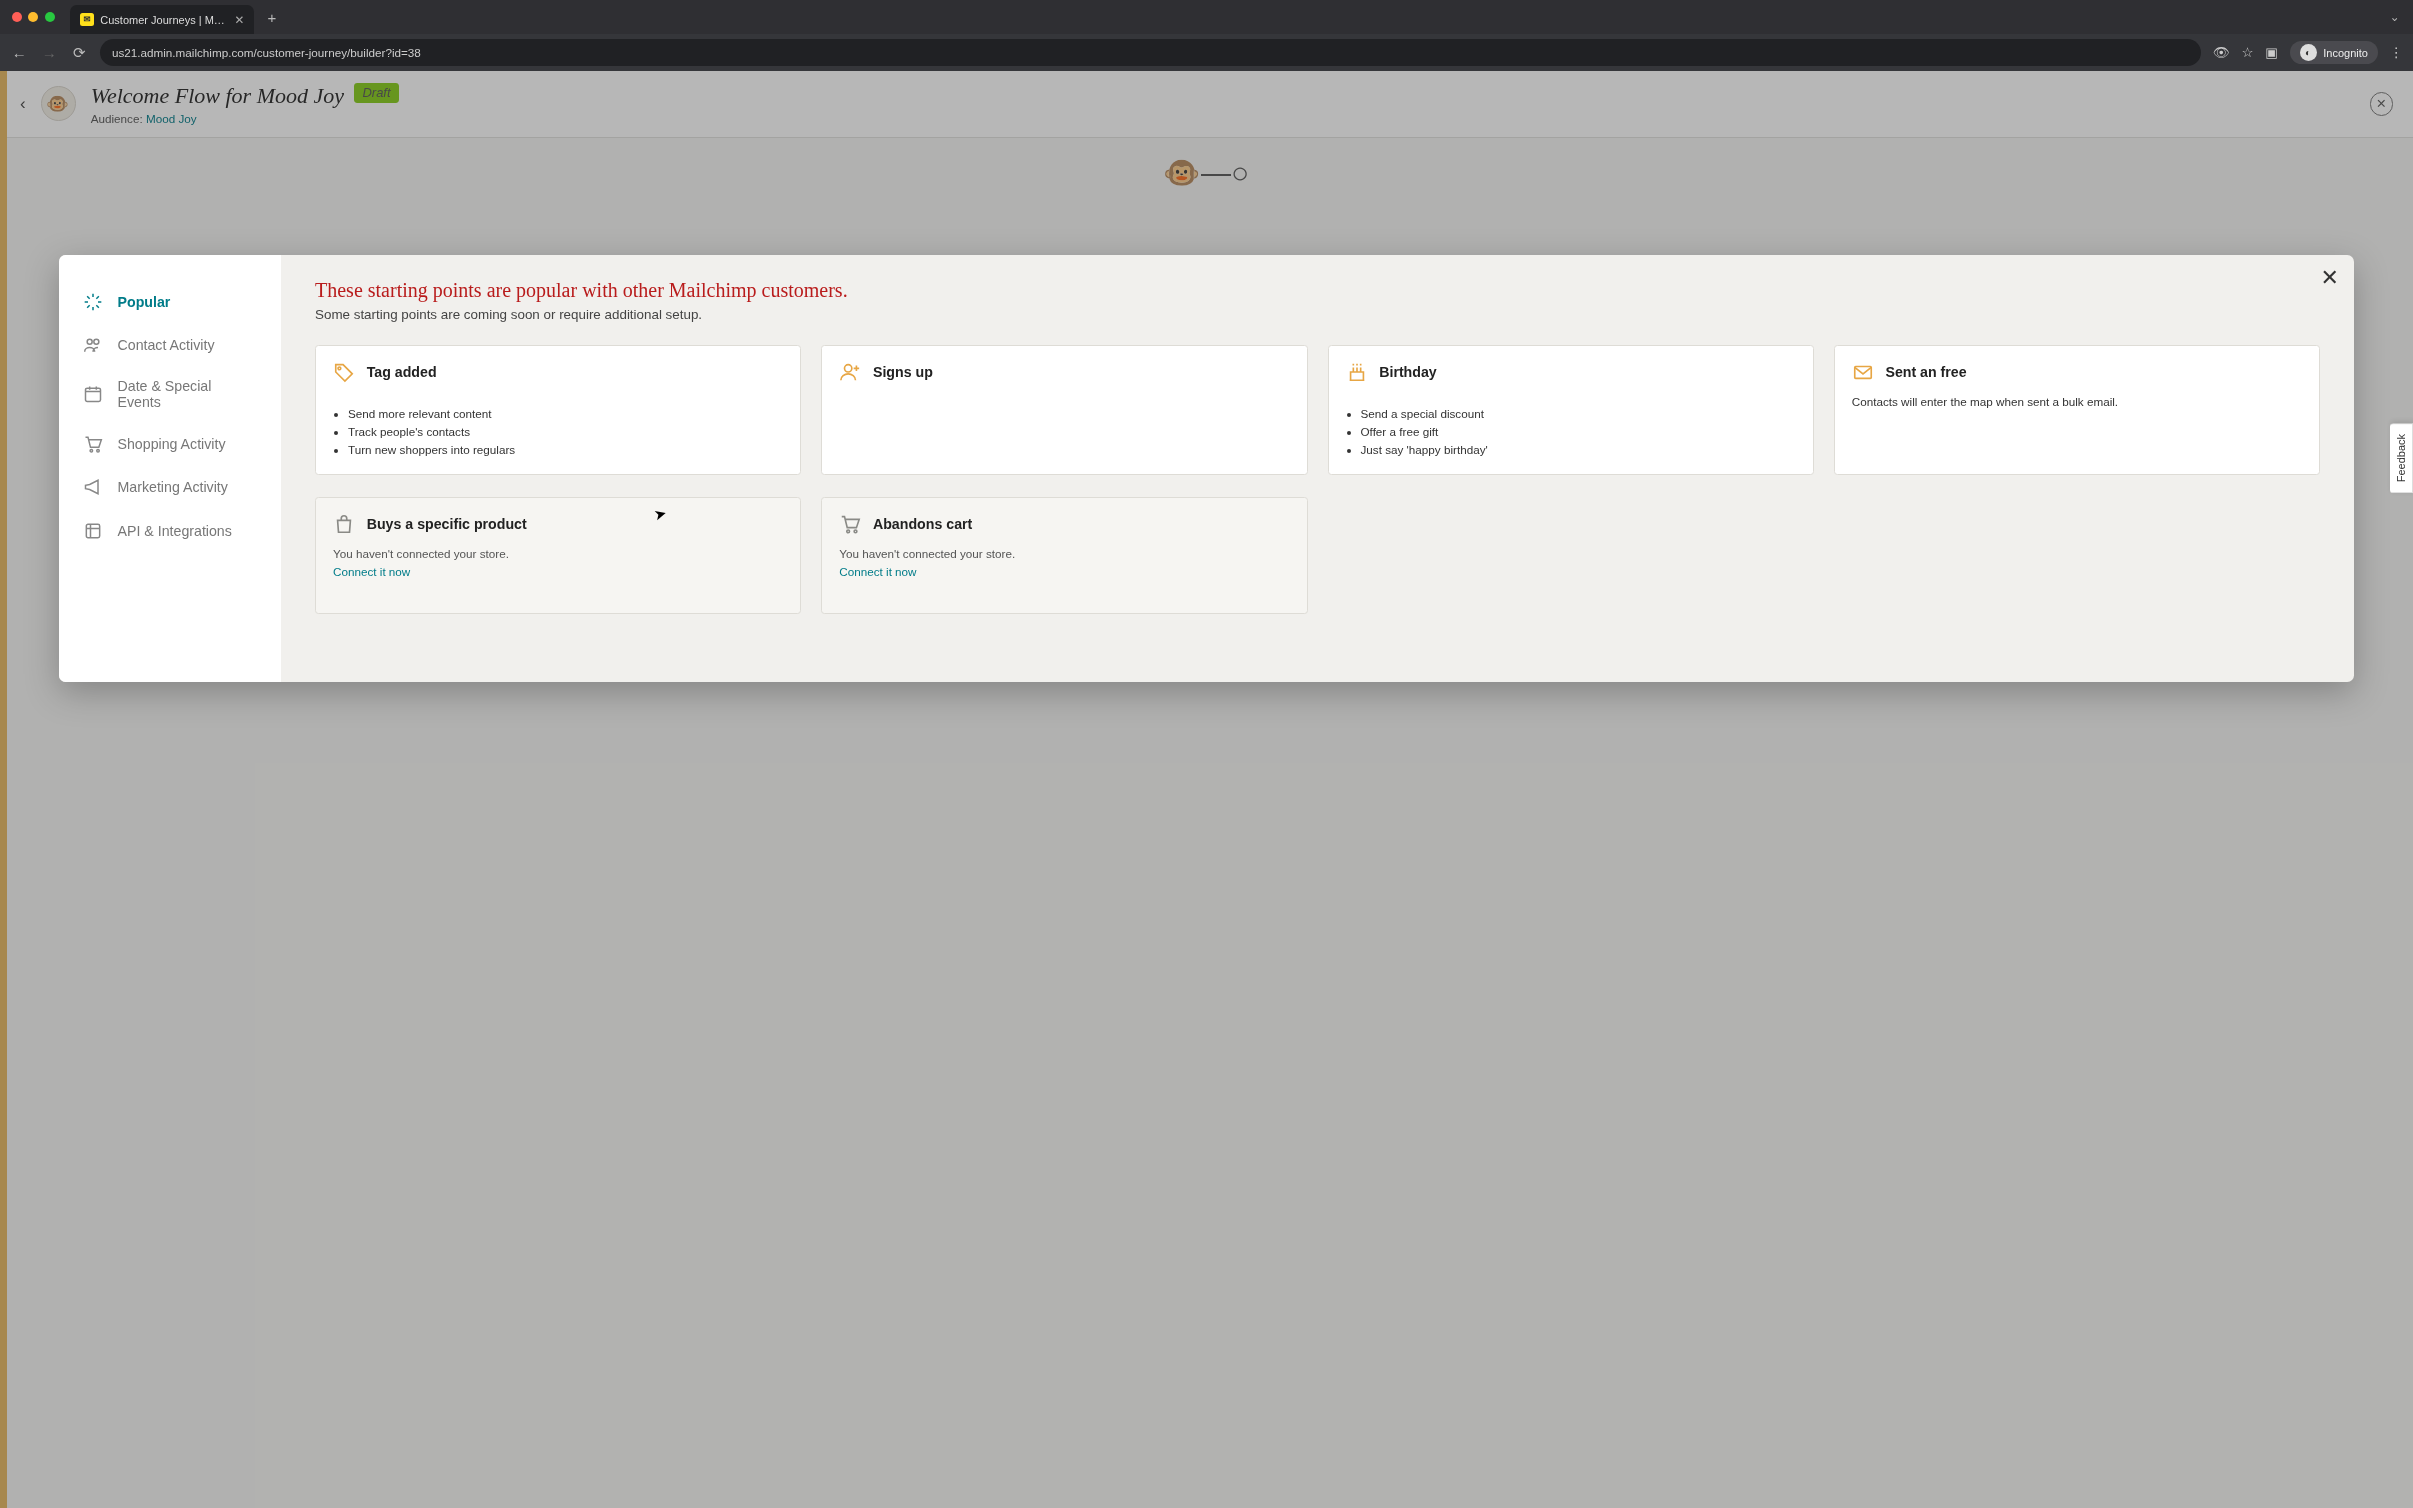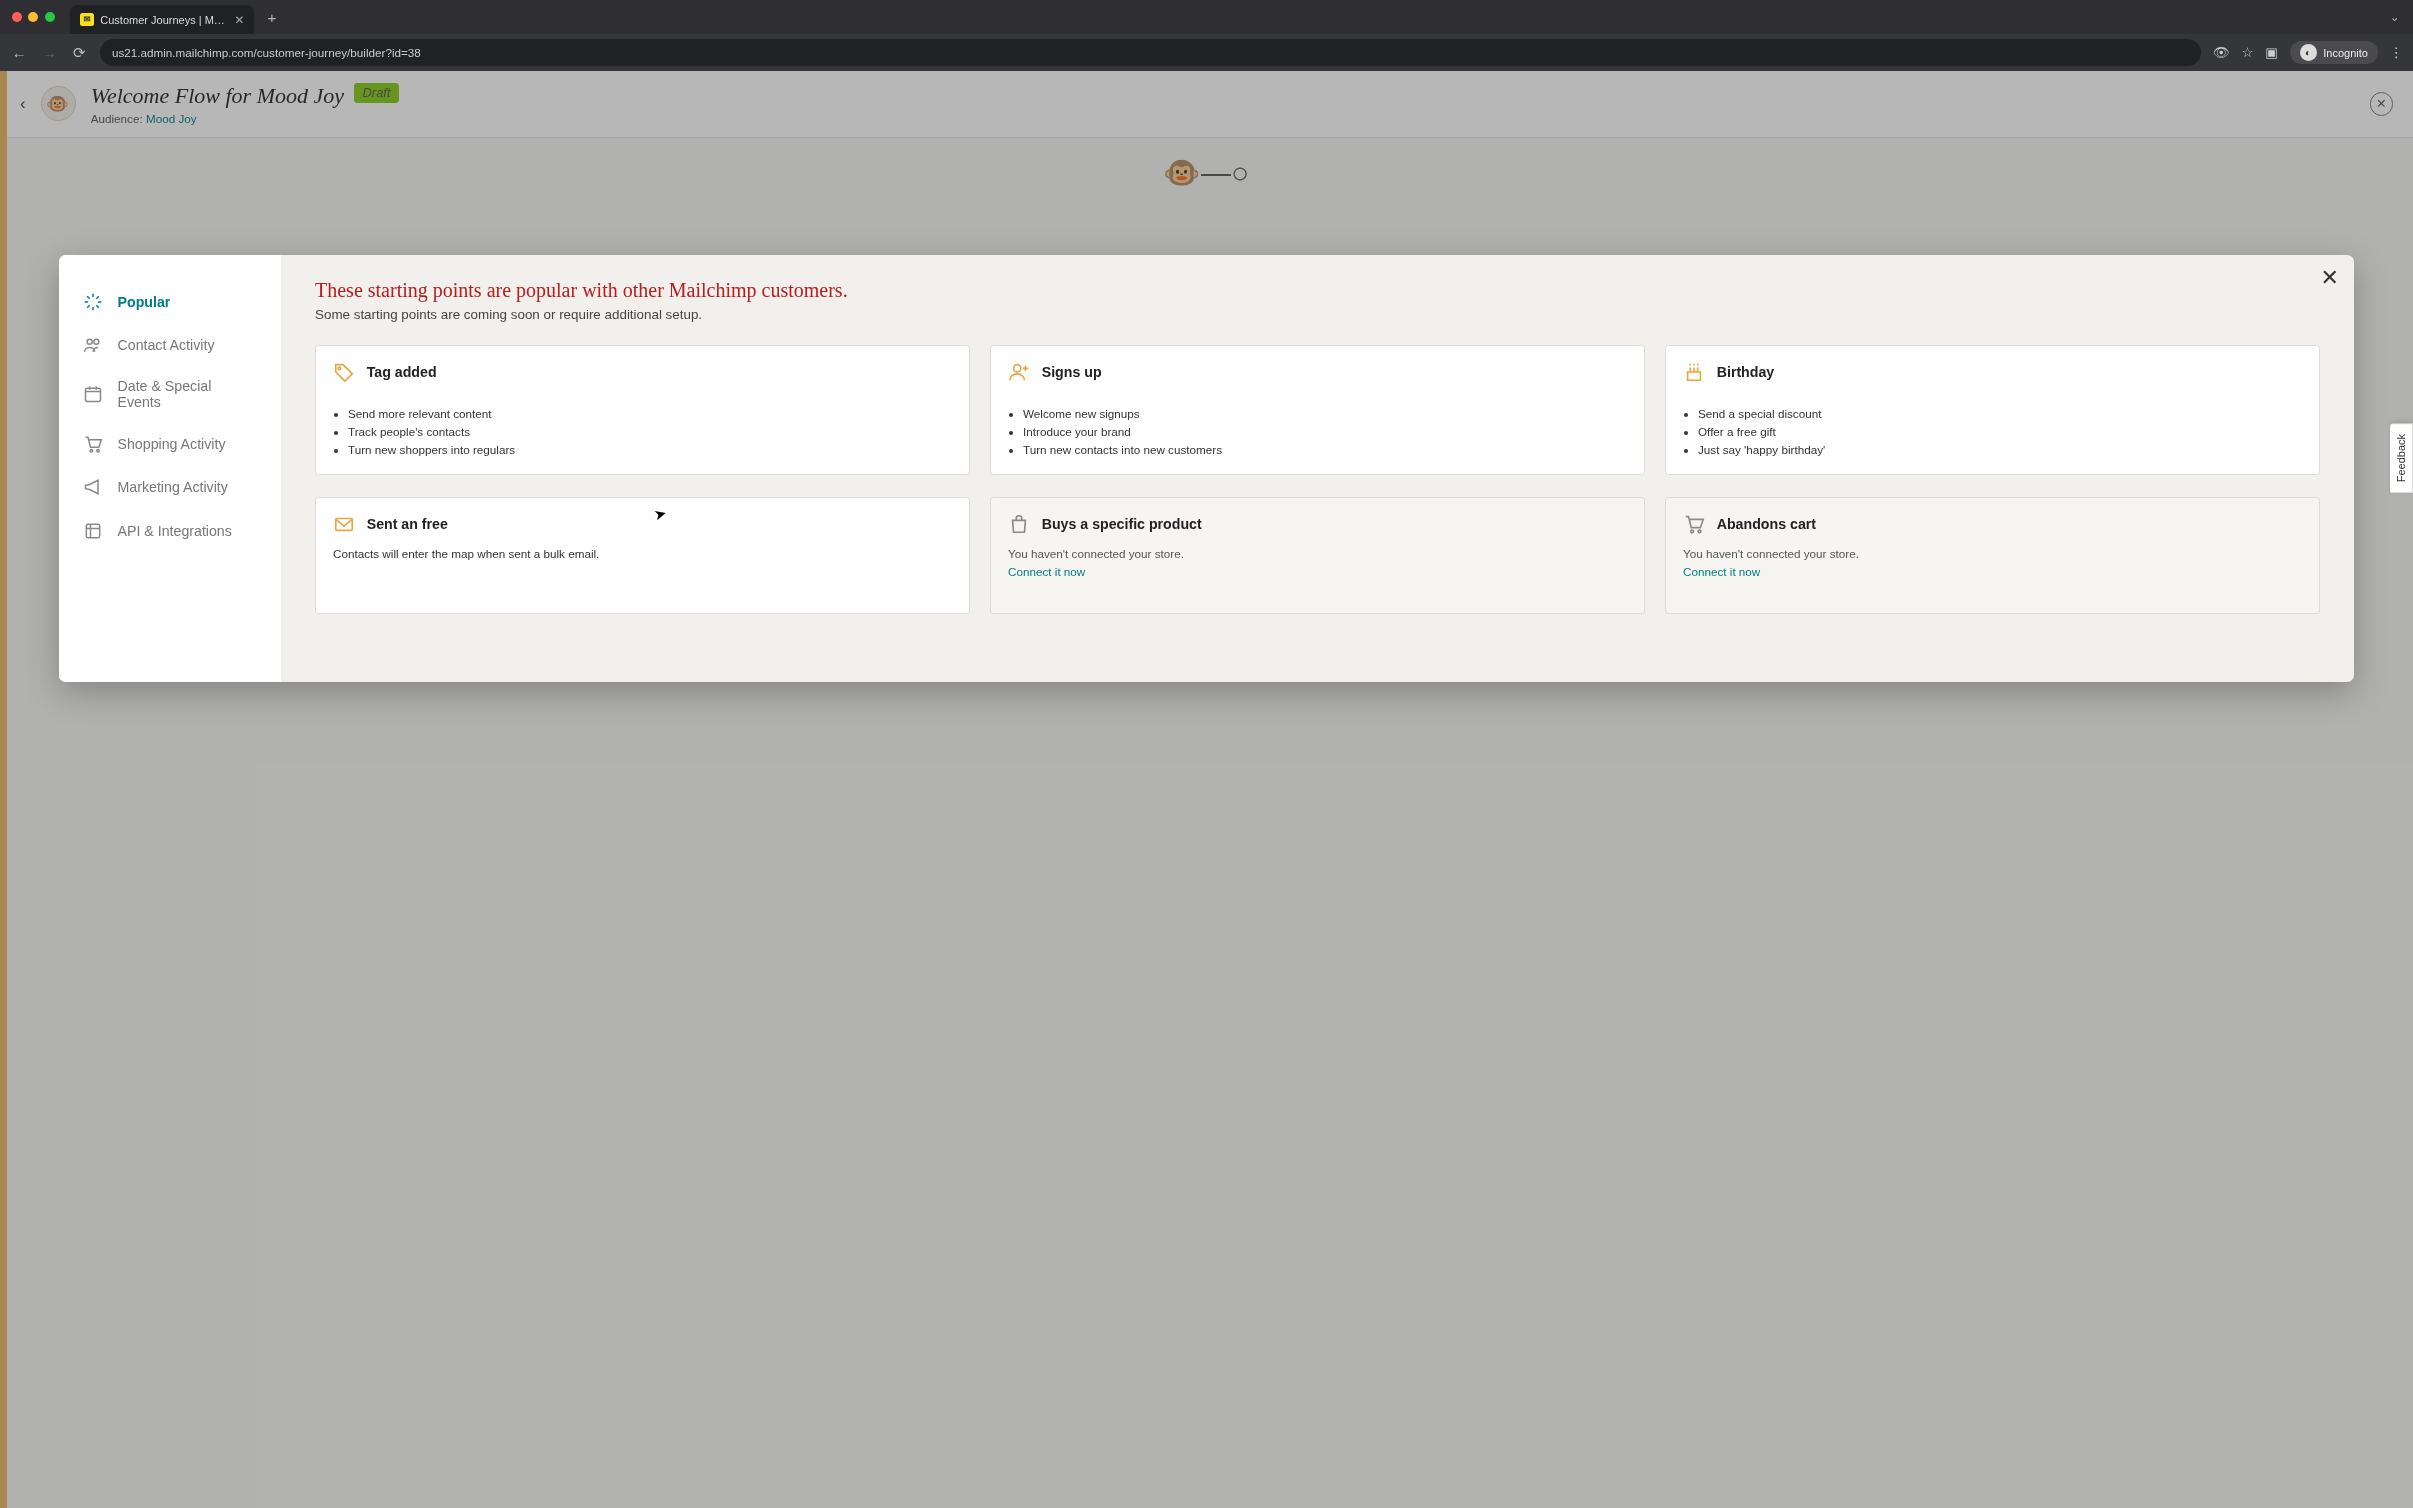--- a/index.html
+++ b/index.html
@@ -143,21 +143,21 @@
   }
   .modal-heading {
     font-family: Georgia, "Times New Roman", serif;
     font-size:20px; color:#b91c1c;
   }
   .modal-sub {
     font-size:13.4px; color:#444; margin-top:5px;
   }
   .cards {
     margin-top:23.5px;
-    display:grid; grid-template-columns:repeat(3, 1fr);
+    display:grid; grid-template-columns:repeat(4, 1fr);
     gap:22px 20px;
   }
   .card {
     background:#fff; border:0.8px solid #dedcd6; border-radius:3.4px;
     padding:15px 17px; min-height:117px;
   }
   .card.muted { background:#f6f5f2; }
   .card-head { display:flex; align-items:center; gap:11.7px; margin-bottom:10px;}
   .card-icon { width:22px; height:22px; display:flex; align-items:center; justify-content:center;}
   .card-icon svg { width:22px; height:22px; fill:none; stroke:#e7a644; stroke-width:1.8;}
@@ -333,25 +333,20 @@
         <div class="card">
           <div class="card-head">
             <span class="card-icon">
               <svg viewBox="0 0 24 24">
                   <circle cx="10" cy="8" r="4"></circle>
                   <path d="M2 21c0-4 4-7 8-7s8 3 8 7M19 5v6M16 8h6"></path>
                 </svg>
             </span>
             <span class="card-title">Signs up</span>
           </div>
-          <ul>
-            <li>Welcome new signups</li>
-            <li>Introduce your brand</li>
-            <li>Turn new contacts into new customers</li>
-          </ul>
         </div>
 
         <div class="card">
           <div class="card-head">
             <span class="card-icon">
               <svg viewBox="0 0 24 24">
                   <path d="M4 21h16M5 21V12h14v9M8 12V7M12 12V7M16 12V7M8 5l0-2M12 5l0-2M16 5l0-2"></path>
                 </svg>
             </span>
             <span class="card-title">Birthday</span>

